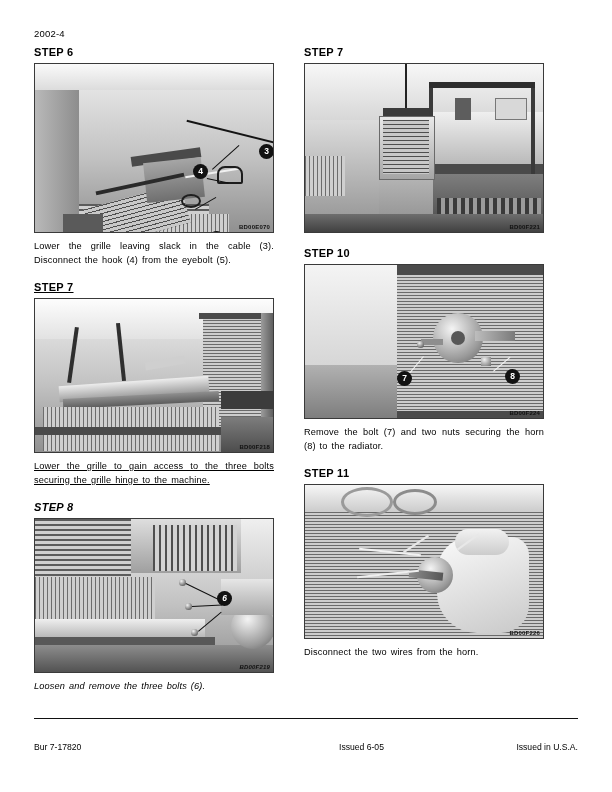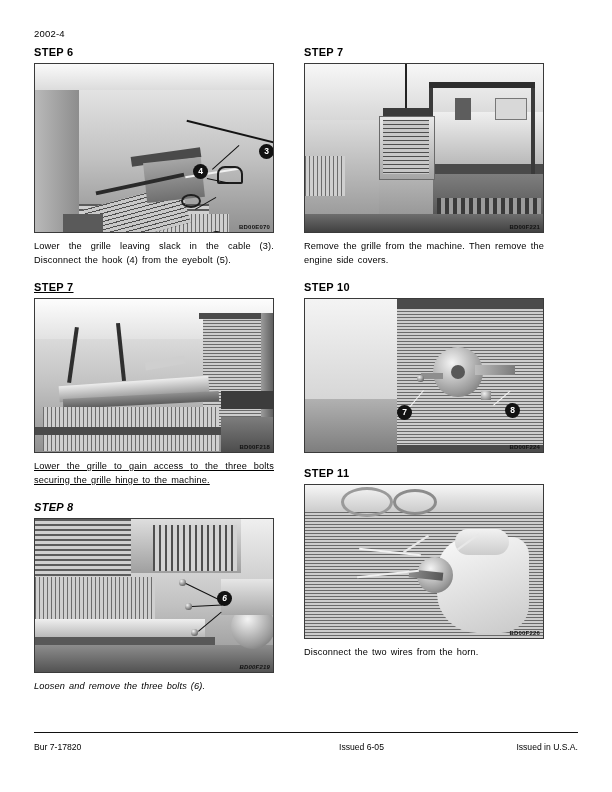--- a/index.html
+++ b/index.html
@@ -158,21 +158,21 @@
     background: radial-gradient(circle at 38% 32%, #f4f4f4, #9a9a9a 65%, #5e5e5e 100%);
   }
   .rot-15 { transform: rotate(-15deg); }
 
   .footer {
     position: absolute;
     left: 34px;
     right: 34px;
     bottom: 38px;
     border-top: 1px solid #111;
-    padding-top: 9px;
+    padding-top: 23px;
     font-size: 8.6px;
   }
   .footer-row { position: relative; height: 12px; }
   .f-left { position: absolute; left: 0; top: 0; }
   .f-mid { position: absolute; left: 305px; top: 0; }
   .f-right { position: absolute; right: 0; top: 0; }
 </style>
 </head>
 <body>
 
@@ -292,21 +292,20 @@
 
           <div class="ph" style="left:100px;top:0;width:2px;height:50px;background:#232323;"></div>
           <div class="ph" style="left:78px;top:44px;width:46px;height:10px;background:#3b3b3b;"></div>
           <div class="ph" style="left:74px;top:52px;width:54px;height:62px;background:linear-gradient(180deg,#e9e9e9,#a5a5a5);border:1px solid #6a6a6a;"></div>
           <div class="ph louvers-tight" style="left:78px;top:56px;width:46px;height:54px;"></div>
           <div class="ph" style="left:0;top:56px;width:74px;height:114px;background:linear-gradient(180deg,#dcdcdc,#8f8f8f);"></div>
           <div class="ph mesh" style="left:0;top:92px;width:40px;height:40px;"></div>
           <div class="ph" style="left:0;top:150px;width:240px;height:20px;background:linear-gradient(180deg,#6e6e6e,#3c3c3c);"></div>
           <div class="fig-caption-id">BD00F221</div>
         </div>
-        <p class="body-text">Remove the grille from the machine. Then remove the engine side covers.</p>
       </div>
 
       <div class="step" style="margin-top:14px;">
         <div class="step-title">STEP 10</div>
         <div class="figure fig-h155">
           <div class="ph grad-v" style="left:0;top:0;width:240px;height:155px;"></div>
           <div class="ph" style="left:0;top:0;width:92px;height:155px;background:linear-gradient(180deg,#f4f4f4,#c6c6c6);"></div>
           <div class="ph" style="left:0;top:100px;width:92px;height:55px;background:linear-gradient(180deg,#b1b1b1,#7c7c7c);"></div>
           <div class="ph radfins" style="left:92px;top:0;width:148px;height:155px;"></div>
           <div class="ph" style="left:92px;top:0;width:148px;height:10px;background:#4b4b4b;"></div>
@@ -320,20 +319,21 @@
           <div class="ph" style="left:176px;top:92px;width:10px;height:9px;background:radial-gradient(circle at 35% 30%,#efefef,#6b6b6b);"></div>
 
           <div class="lead-w" style="left:104px;top:108px;width:22px;transform:rotate(-50deg);"></div>
           <div class="lead-w" style="left:188px;top:106px;width:22px;transform:rotate(-40deg);"></div>
 
           <div class="bubble" style="left:92px;top:106px;">7</div>
           <div class="bubble" style="left:200px;top:104px;">8</div>
 
           <div class="fig-caption-id">BD00F224</div>
         </div>
+        <p class="body-text">Remove the bolt (7) and two nuts securing the horn (8) to the radiator.</p>
       </div>
 
       <div class="step" style="margin-top:14px;">
         <div class="step-title">STEP 11</div>
         <div class="figure fig-h155">
           <div class="ph grad-v" style="left:0;top:0;width:240px;height:155px;"></div>
           <div class="ph radfins" style="left:0;top:24px;width:240px;height:131px;"></div>
           <div class="ph" style="left:0;top:0;width:240px;height:26px;background:linear-gradient(180deg,#f6f6f6,#cdcdcd);"></div>
           <div class="ph" style="left:36px;top:2px;width:46px;height:24px;border:3px solid #9a9a9a;border-radius:50%;background:transparent;"></div>
           <div class="ph" style="left:88px;top:4px;width:38px;height:20px;border:3px solid #8c8c8c;border-radius:50%;background:transparent;"></div>

